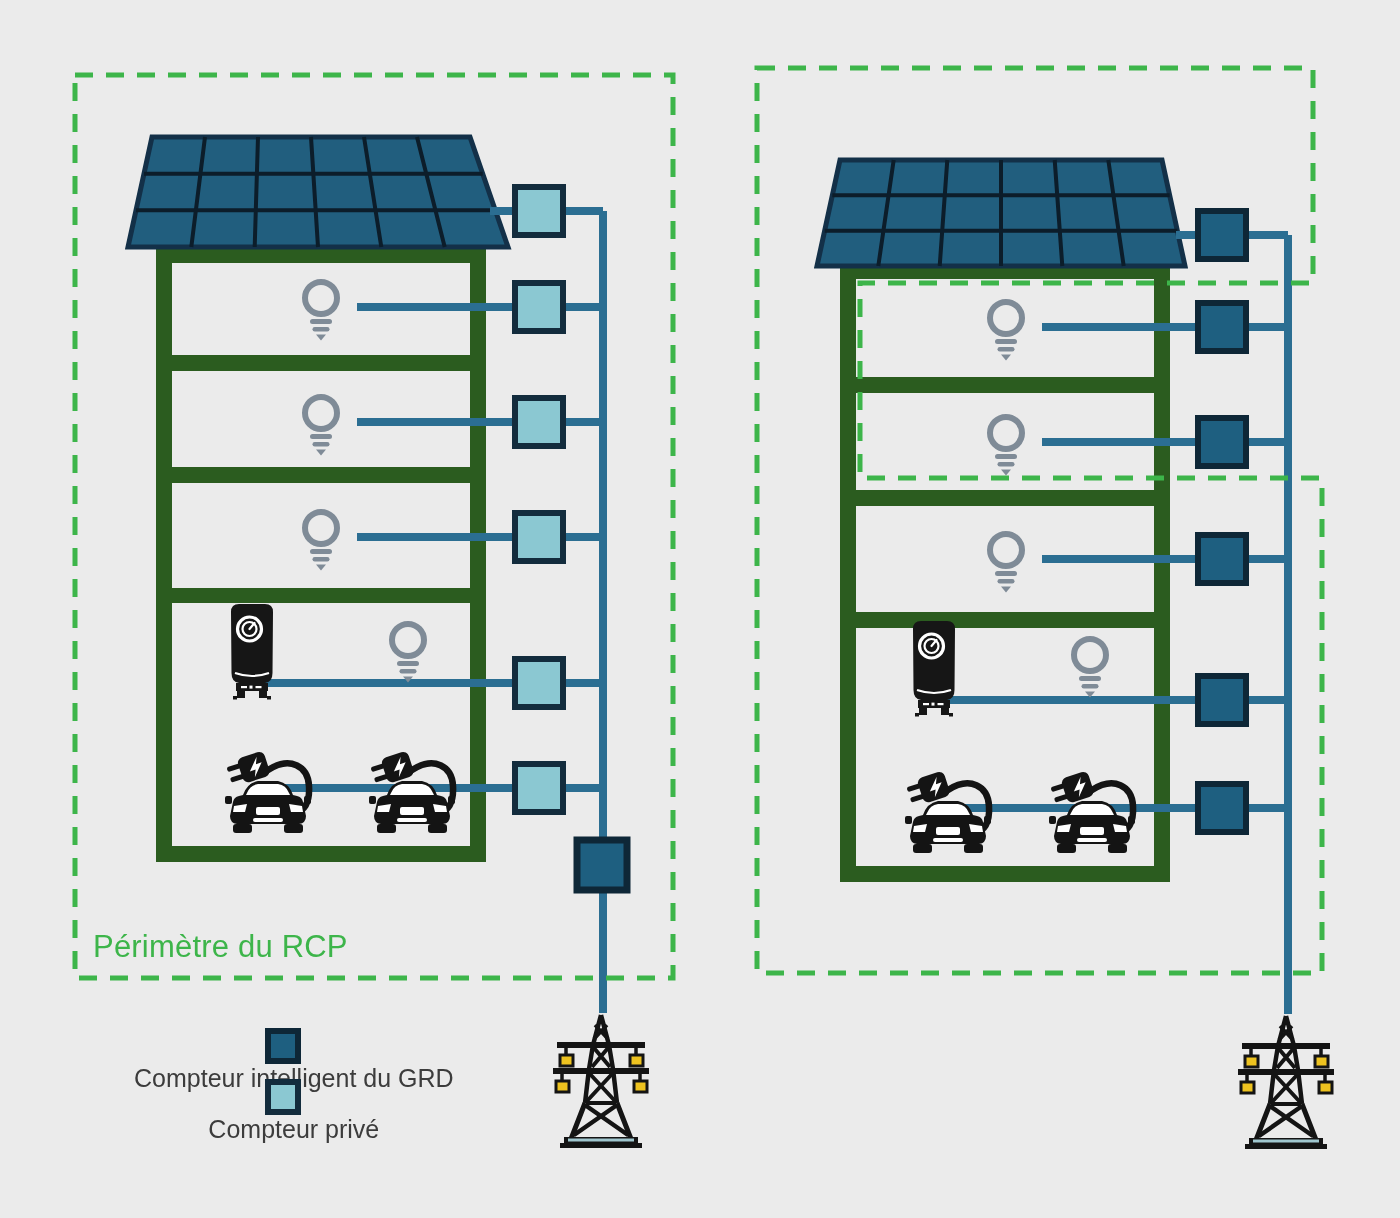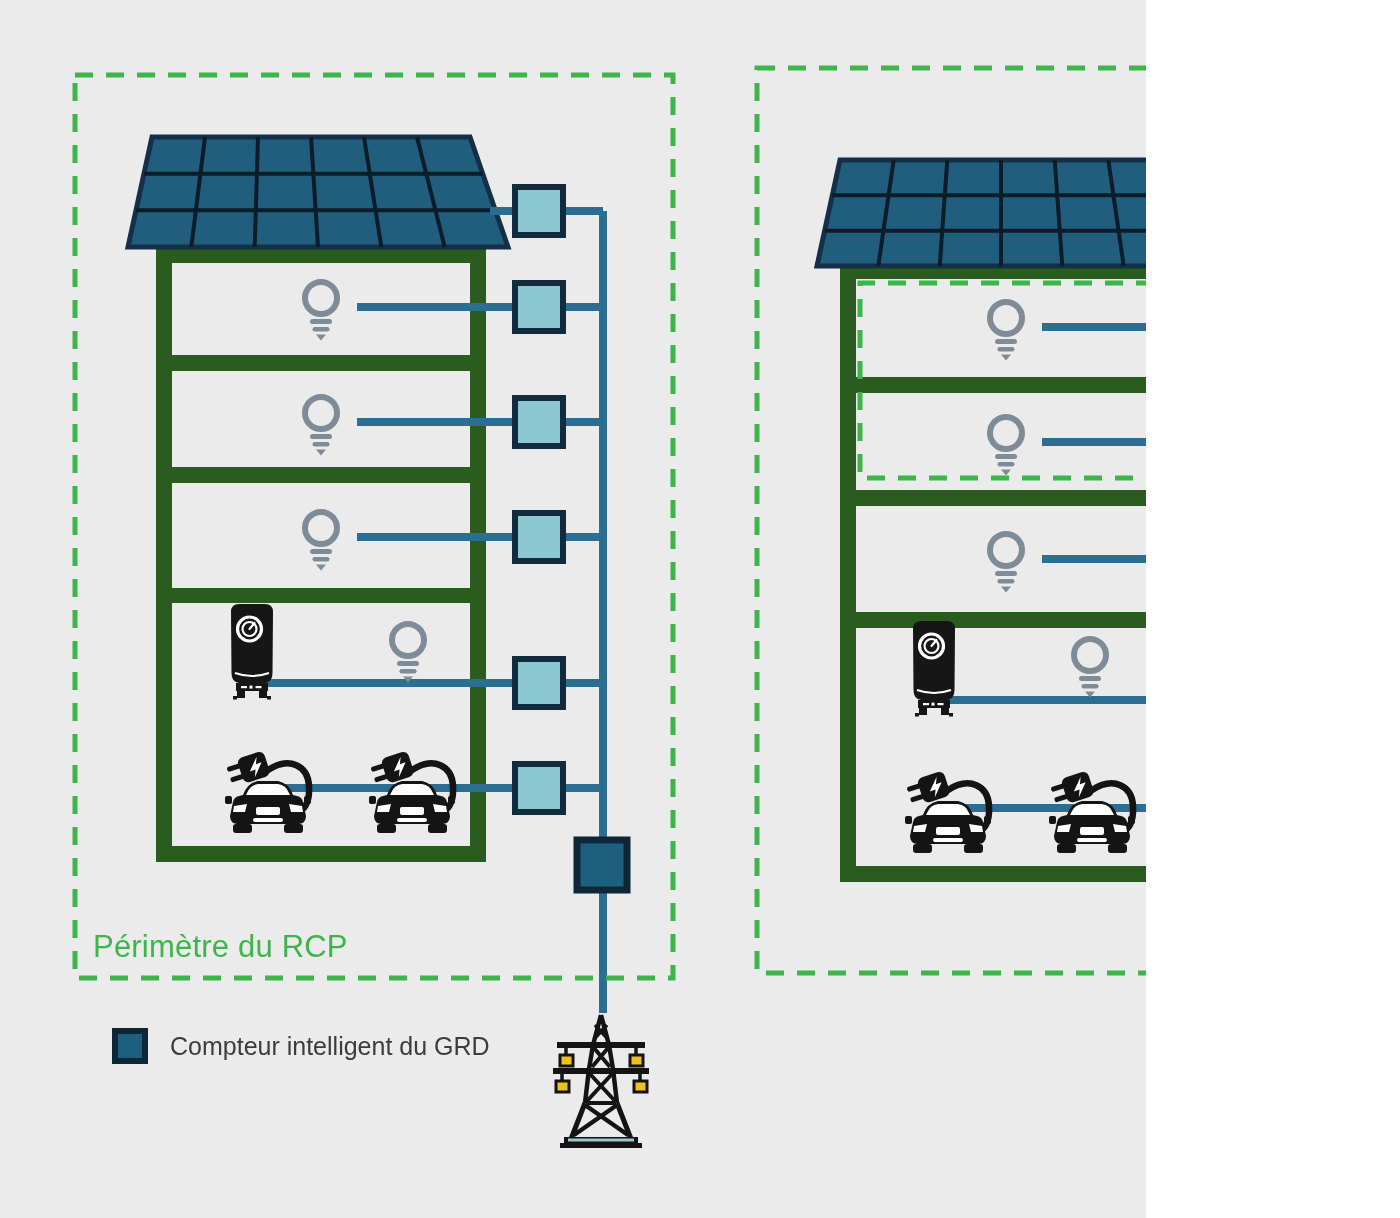--- a/index.html
+++ b/index.html
@@ -1,19 +1,19 @@
 <!DOCTYPE html>
 <html><head>
 <meta charset="utf-8">
 <style>
   html,body{margin:0;padding:0;}
   body{font-family:"Liberation Sans", sans-serif;}
   .stage{
     position:relative;
-    width:1146px;
+    width:1400px;
     height:1218px;
     background:#ebebeb;
     overflow:hidden;
   }
   .stage svg{position:absolute;left:0;top:0;}
   .diagram-title{
     position:absolute;
     color:#3db54a;
     font-size:31px;
     font-weight:400;
@@ -25,20 +25,21 @@
   .legend{
     position:absolute;
     left:112px;
     top:1028px;
   }
   .legend-row{
     display:flex;
     align-items:center;
     height:36px;
     margin-bottom:15px;
+    flex-direction:column;
   }
   .legend-swatch{
     width:24px;height:24px;
     border:6px solid #0e2737;
     flex:0 0 auto;
   }
   .swatch-smart{background:#1e5f80;border-color:#0e2737;}
   .swatch-private{background:#8bc8d2;border-color:#132c3d;}
   .legend-label{
     margin-left:22px;
@@ -219,15 +220,19 @@
     </g>
   </svg>
 
   <div class="diagram-title title-left">Périmètre du RCP</div>
 
   <div class="legend">
     <div class="legend-row">
       <span class="legend-swatch swatch-smart"></span>
       <span class="legend-label">Compteur intelligent du GRD</span>
     </div>
+    <div class="legend-row">
+      <span class="legend-swatch swatch-private"></span>
+      <span class="legend-label">Compteur privé</span>
+    </div>
   </div>
 
 </div>
 
 </body></html>

